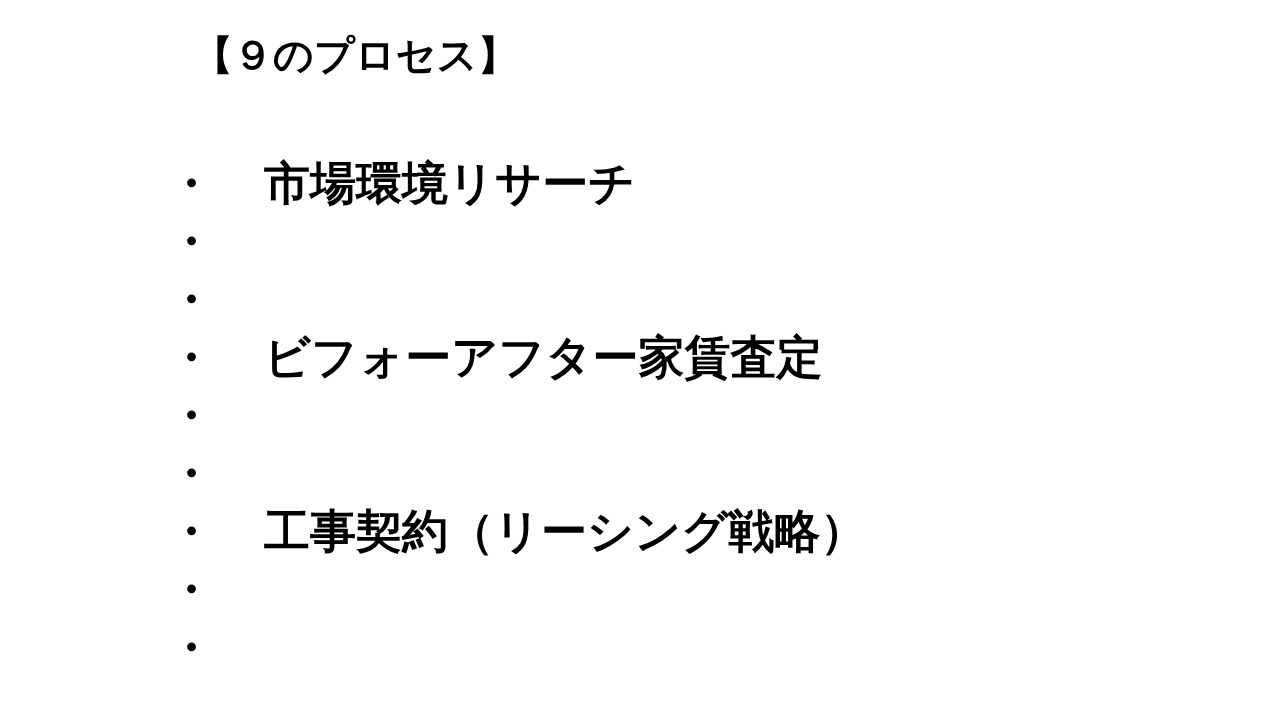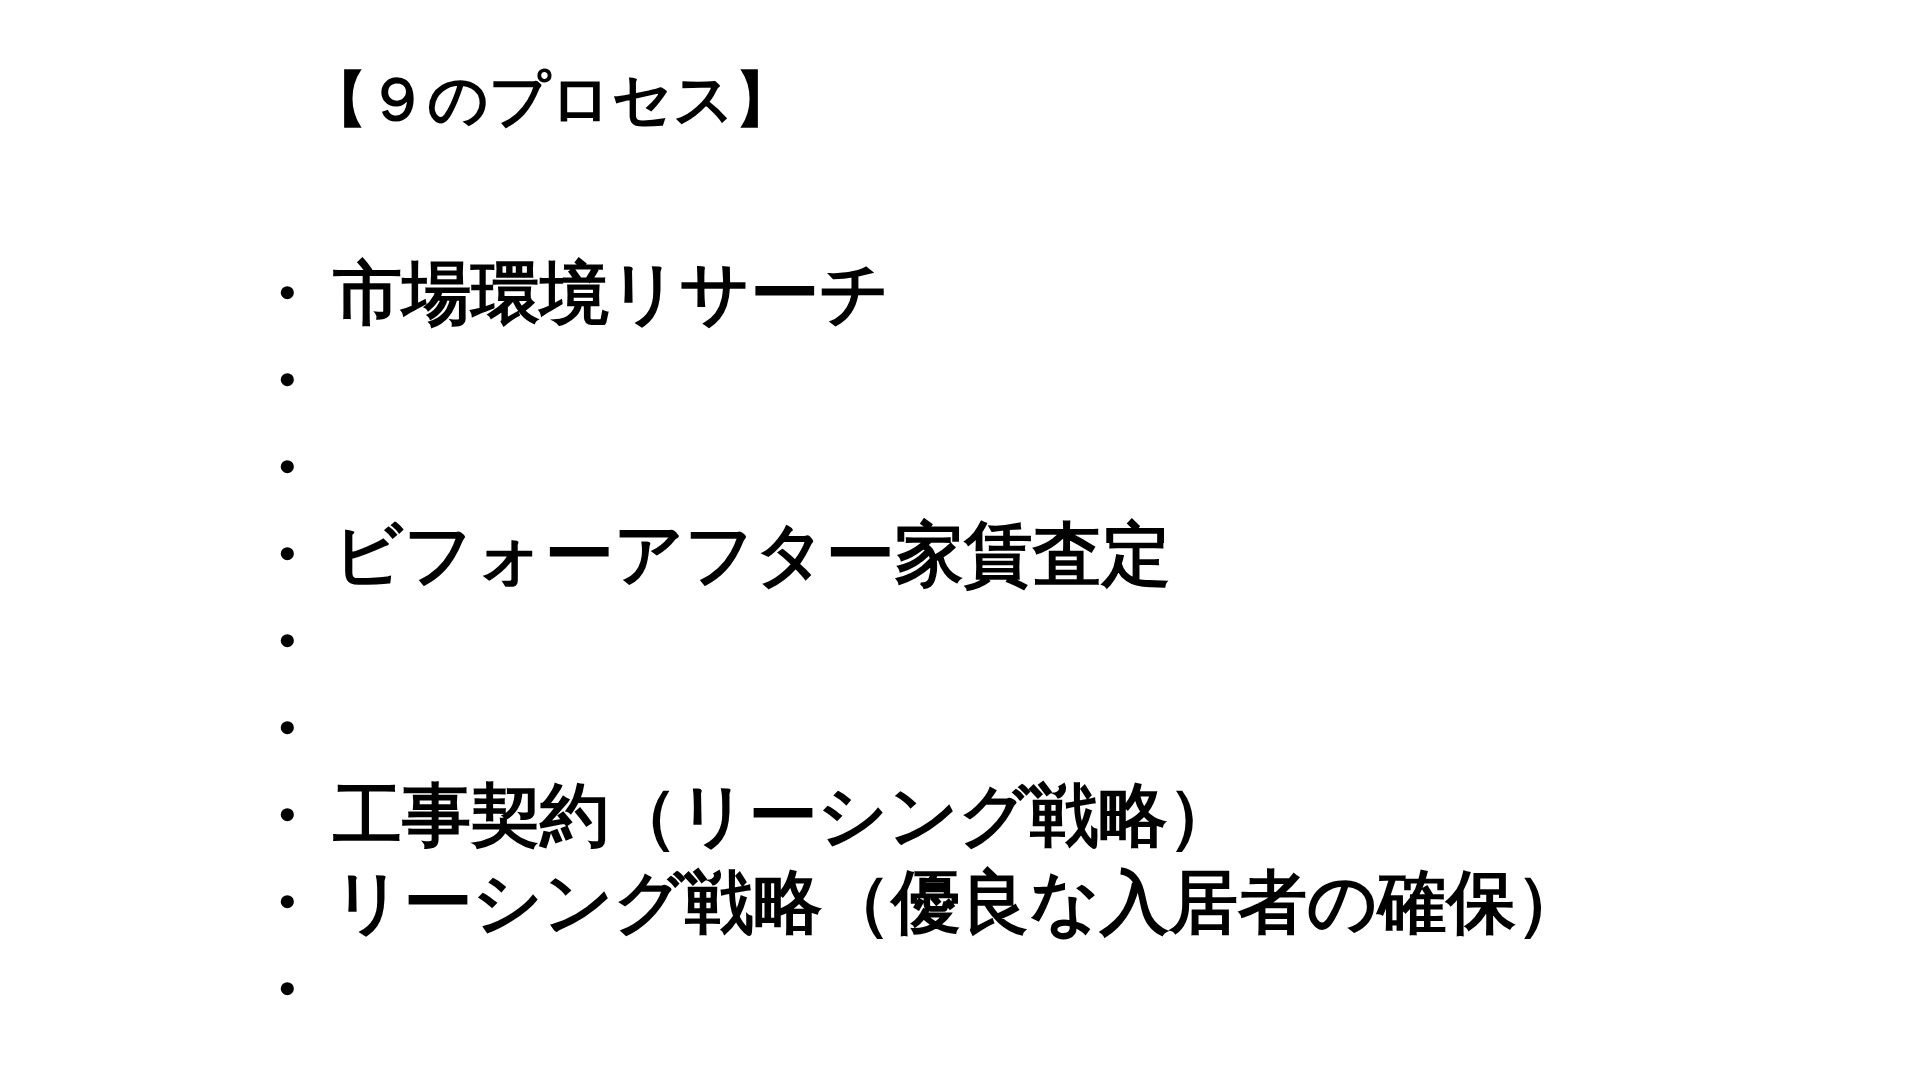--- a/index.html
+++ b/index.html
@@ -14,21 +14,21 @@
     font-family: "Liberation Sans", "DejaVu Sans", sans-serif;
     color: #000000;
   }
   .slide {
     position: relative;
     width: 1280px;
     height: 720px;
     background: #ffffff;
   }
   .title {
-    margin: 12px;
+    margin: 0;
     padding: 30px 0 0 193px;
     font-size: 40px;
     line-height: 50px;
     font-weight: bold;
     color: #000000;
     white-space: nowrap;
   }
   .process-list {
     list-style: none;
     margin: 74px 0 0 168px;
@@ -46,20 +46,21 @@
   }
   .bullet {
     display: inline-block;
     width: 54px;
     flex: 0 0 54px;
     font-size: 46px;
     text-align: left;
   }
   .item-label {
     display: inline-block;
+    margin-left: 42px;
   }
 </style>
 </head>
 <body>
 
 <div class="slide">
 
   <h1 class="title">【９のプロセス】</h1>
 
   <ul class="process-list">
@@ -90,21 +91,20 @@
       <span class="bullet">・</span>
     </li>
 
     <li class="process-item">
       <span class="bullet">・</span>
       <span class="item-label">工事契約（リーシング戦略）</span>
     </li>
 
     <li class="process-item">
       <span class="bullet">・</span>
-      <span class="item-label">リーシング戦略（優良な入居者の確保）</span>
     </li>
 
     <li class="process-item">
       <span class="bullet">・</span>
     </li>
 
   </ul>
 </div>
 
 </body></html>

